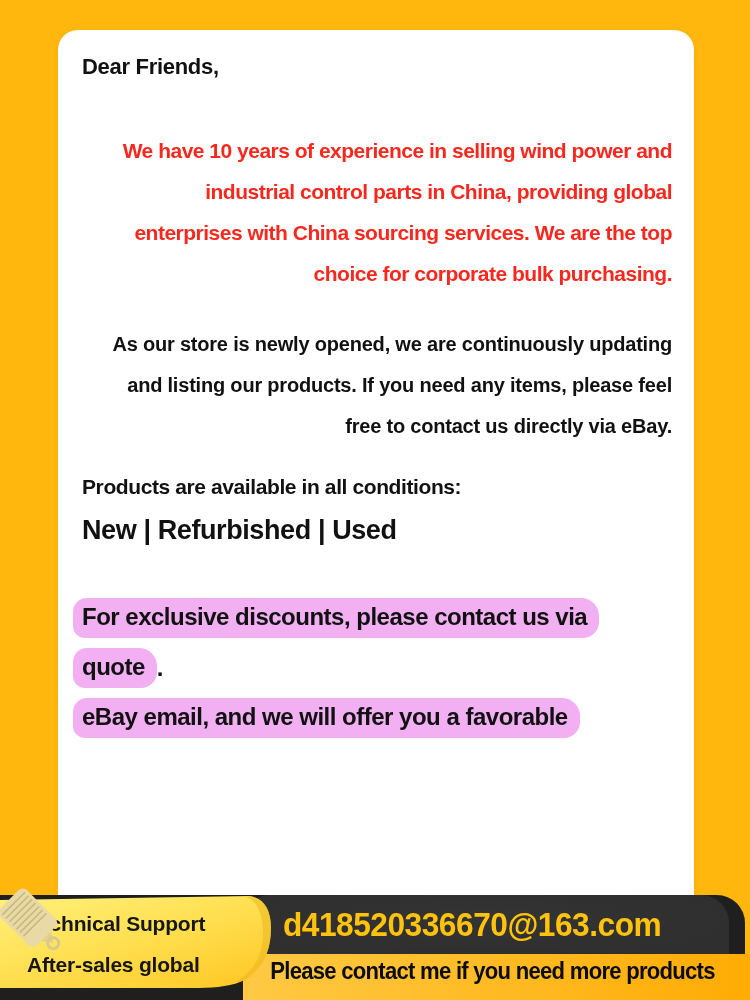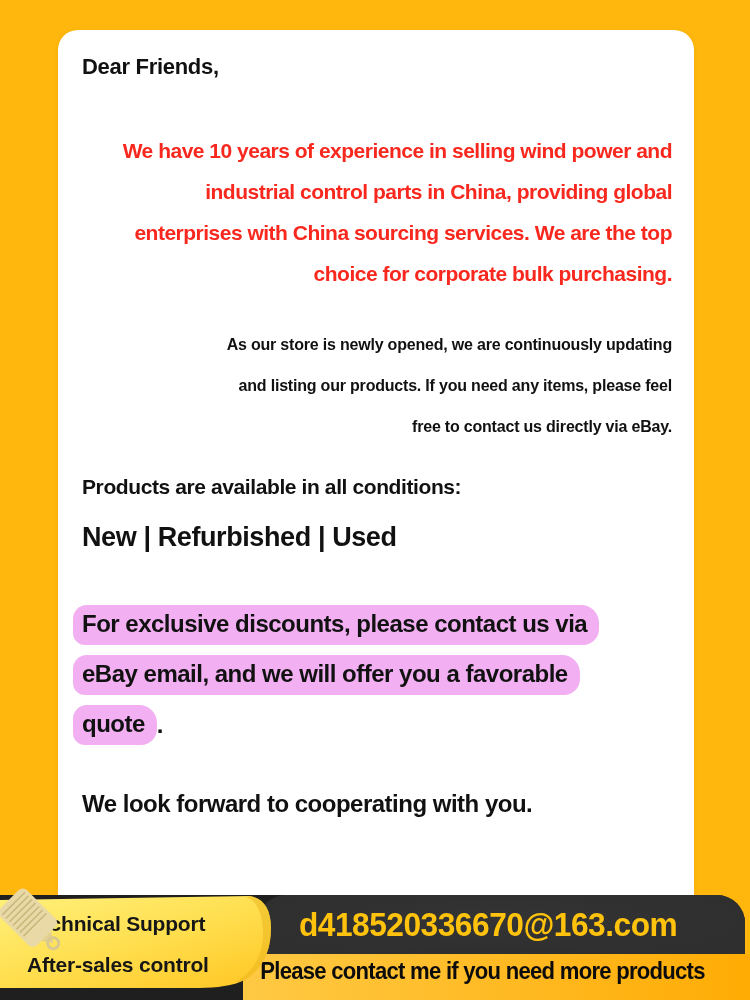--- a/index.html
+++ b/index.html
@@ -37,29 +37,29 @@
     font-size:22px;font-weight:bold;color:var(--body_text);
     letter-spacing:-0.3px;white-space:pre;
   }
   .para{
     font-weight:bold;white-space:pre;letter-spacing:-0.5px;text-align:right;
   }
   .para.red{
     margin-top:50px;font-size:21px;line-height:41px;color:var(--red_text);
   }
   .para.black{
-    margin-top:30px;font-size:16px;line-height:41px;color:var(--body_text);
+    margin-top:30px;font-size:20px;line-height:41px;color:var(--body_text);
     letter-spacing:-0.2px;
   }
   .conditions-label{
     margin-top:28px;font-size:21px;font-weight:bold;color:var(--body_text);
     letter-spacing:-0.4px;white-space:pre;
   }
   .conditions-value{
-    margin-top:23px;font-size:27px;font-weight:bold;color:var(--body_text);
+    margin-top:16px;font-size:27px;font-weight:bold;color:var(--body_text);
     letter-spacing:-0.4px;white-space:pre;
   }
   .promo{margin-top:47px;}
   .promo-line{height:50px;display:flex;align-items:center;text-align:right;}
   .hl{
     display:inline-block;
     background:var(--highlight_pink);
     font-size:24px;font-weight:bold;color:var(--body_text);
     letter-spacing:-0.5px;white-space:pre;
     padding:5px 12px 7px 9px;margin-left:-9px;
@@ -73,35 +73,35 @@
     letter-spacing:-0.5px;white-space:pre;
   }
 
   
   .footer-band{
     position:absolute;left:0;top:895px;width:745px;height:105px;
     background:var(--band_dark);
     border-top-right-radius:28px;
   }
   .email-box{
-    position:absolute;left:258px;top:895px;width:487px;height:60px;
+    position:absolute;left:242px;top:895px;width:487px;height:60px;
     background:radial-gradient(ellipse at 50% 40%, #343434 0%, var(--email_box) 70%);
     border-radius:28px 28px 0 0;
     display:flex;align-items:center;justify-content:center;
     padding-right:26px;
   }
   .email-text{
     font-size:33px;font-weight:bold;color:var(--email_text);
     letter-spacing:-0.5px;white-space:pre;
     transform:scaleX(0.96);transform-origin:center;
   }
   .strip{
     position:absolute;left:243px;top:954px;width:507px;height:46px;
     background:linear-gradient(90deg,var(--strip_left),var(--strip_right));
-    display:flex;align-items:center;justify-content:center;
+    display:flex;align-items:center;
     padding:0 36px 12px 8px;
   }
   .strip-text{
     font-size:24px;font-weight:bold;color:#0c0c0c;
     letter-spacing:-0.8px;white-space:pre;
     transform:scaleX(0.92);transform-origin:center;
   }
   .left-panel{
     position:absolute;left:0;top:896px;width:274px;height:95px;
   }
@@ -129,28 +129,27 @@
   <div class="para black">As our store is newly opened, we are continuously updating
 and listing our products. If you need any items, please feel
 free to contact us directly via eBay.</div>
   <div class="conditions-label">Products are available in all conditions:</div>
   <div class="conditions-value">New | Refurbished | Used</div>
   <div class="promo">
     <div class="promo-line">
       <span class="hl">For exclusive discounts, please contact us via</span>
     </div>
     <div class="promo-line">
-      <span class="hl">eBay email, and we will offer you a favorable</span>
-    </div>
-    <div class="promo-line">
       <span class="hl">quote</span>
         <span class="hl-suffix">.</span>
     </div>
+    <div class="promo-line">
+      <span class="hl">eBay email, and we will offer you a favorable</span>
+    </div>
   </div>
-  <div class="closing">We look forward to cooperating with you.</div>
 </div>
 
 <div class="footer-band"></div>
 
 <div class="email-box">
   <span class="email-text">d418520336670@163.com</span>
 </div>
 
 <div class="strip">
   <span class="strip-text">Please contact me if you need more products</span>
@@ -163,21 +162,21 @@
       <stop offset="0.55" stop-color="#FFDE4E"></stop>
       <stop offset="1" stop-color="#FFC928"></stop>
     </linearGradient>
   </defs>
   <path d="M0,4 L250,0 C264,2 271,14 271,32 C271,56 262,76 240,86 C228,91 210,92 192,92 L0,92 Z" fill="url(#panelGrad)"></path>
   <path d="M250,0 C264,2 271,14 271,32 C271,56 262,76 240,86 L236,86 C256,74 264,56 263,34 C262,16 257,5 246,1 Z" fill="#E8B41C" opacity="0.5"></path>
 </svg>
 
 <div class="left-panel-text">
   <div class="panel-line">Technical Support</div>
-  <div class="panel-line">After-sales control</div>
+  <div class="panel-line">After-sales global</div>
 </div>
 
 <svg class="tag-icon" viewBox="0 0 80 80" aria-hidden="true">
   <g transform="rotate(-45 40 40)">
     <rect x="21" y="8" width="38" height="52" rx="6" fill="#E9D9A6"></rect>
     <g stroke="#C9B87E" stroke-width="1.6">
       <line x1="24" y1="14" x2="56" y2="14"></line>
       <line x1="24" y1="19" x2="56" y2="19"></line>
       <line x1="24" y1="24" x2="56" y2="24"></line>
       <line x1="24" y1="29" x2="56" y2="29"></line>

